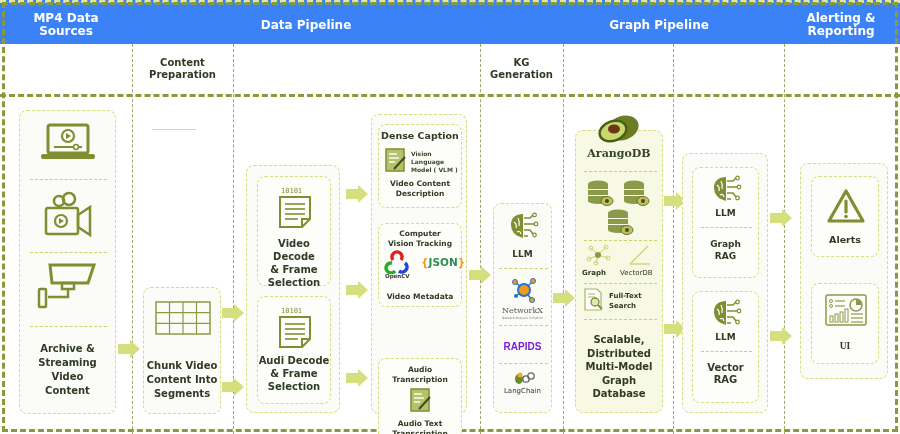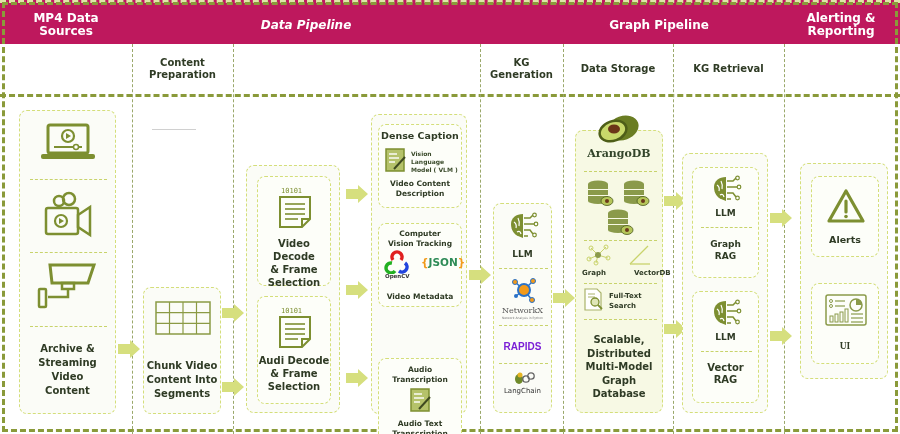--- a/index.html
+++ b/index.html
@@ -1,21 +1,21 @@
 <!DOCTYPE html>
 <html><head>
 <meta charset="utf-8">
 <style>
   * { box-sizing: border-box; margin: 0; padding: 0; }
   html, body { width: 900px; height: 434px; background: #ffffff; overflow: hidden; }
   body { font-family: "DejaVu Sans", sans-serif; color: #33452a; position: relative; }
 
   .frame { position: absolute; left: 2px; top: 2px; width: 896px; height: 430px;
     border: 3px dashed #8a9a3a; }
-  .topbar { position: absolute; left: 0; top: 0; width: 900px; height: 44px; background: #be185d;
+  .topbar { position: absolute; left: 0; top: 0; width: 900px; height: 44px; background: #3b82f6;
     border-top: 3px dashed #dfe6a8; }
   .topbar .hdr { position: absolute; top: 0; height: 44px; display: flex; align-items: center; justify-content: center;
     color: #ffffff; font-weight: bold; font-size: 12px; text-align: center; line-height: 13px; }
 
   .subbar { position: absolute; left: 0; top: 44px; width: 900px; height: 50px; }
   .sub { position: absolute; top: 0; height: 50px; display: flex; align-items: center; justify-content: center;
     text-align: center; font-weight: bold; font-size: 10px; color: #2f3b25; line-height: 12px; }
   .subline { position: absolute; left: 0; top: 94px; width: 900px; border-top: 3px dashed #8a9a3a; }
   .vline { position: absolute; top: 44px; height: 390px; border-left: 1px dashed #9aa86a; }
 
@@ -30,35 +30,33 @@
 </head>
 <body>
 
 <style>
   .ml { white-space: pre-line; }
 </style>
 
 <div class="topbar">
   <div class="hdr ml" style="left:0;width:132px;">MP4 Data
 Sources</div>
-  <div class="hdr" style="left:132px;width:348px;font-style:italic;">Data Pipeline</div>
+  <div class="hdr" style="left:132px;width:348px;">Data Pipeline</div>
   <div class="hdr" style="left:508px;width:302px;">Graph Pipeline</div>
   <div class="hdr ml" style="left:782px;width:118px;">Alerting &amp;
 Reporting</div>
 </div>
 
 <div class="frame"></div>
 
 <div class="subbar">
   <div class="sub ml" style="left:132px;width:101px;">Content
 Preparation</div>
   <div class="sub ml" style="left:480px;width:83px;">KG
 Generation</div>
-  <div class="sub" style="left:563px;width:110px;">Data Storage</div>
-  <div class="sub" style="left:673px;width:111px;">KG Retrieval</div>
 </div>
 <div class="subline"></div>
 
 <div class="vline" style="left:132px;"></div>
 <div class="vline" style="left:233px;"></div>
 <div class="vline" style="left:480px;"></div>
 <div class="vline" style="left:563px;"></div>
 <div class="vline" style="left:673px;"></div>
 <div class="vline" style="left:784px;"></div>
 
@@ -294,21 +292,21 @@
         <circle cx="22" cy="14" r="2"></circle>
         <circle cx="10" cy="19" r="2"></circle>
     </g>
     <circle cx="12" cy="11" r="3" fill="#8a9a4a"></circle>
   </svg>
   <svg class="ico" style="left:52px;top:113px;" width="24" height="22" viewBox="0 0 24 22">
     <line x1="2" y1="20" x2="22" y2="20" stroke="#c9d36b" stroke-width="1.3"></line>
     <line x1="2" y1="20" x2="20" y2="2" stroke="#c9d36b" stroke-width="1.3"></line>
   </svg>
   <div style="position:absolute;left:6px;top:138px;font-size:7px;font-weight:bold;color:#2f3b25;">Graph</div>
-  <div style="position:absolute;left:44px;top:138px;font-size:7px;font-weight:bold;color:#2f3b25;margin-left:14px;">VectorDB</div>
+  <div style="position:absolute;left:44px;top:138px;font-size:7px;font-weight:normal;color:#2f3b25;">VectorDB</div>
   <div class="sep" style="left:8px;width:73px;top:152px;"></div>
   <svg class="ico" style="left:8px;top:157px;" width="20" height="24" viewBox="0 0 20 24">
     <path d="M1 1 L13 1 L17 5 L17 22 L1 22 Z" fill="#fff" stroke="#aab36a" stroke-width="1.2"></path>
     <line x1="4" y1="6" x2="11" y2="6" stroke="#aab36a" stroke-width="1"></line>
     <line x1="4" y1="9" x2="11" y2="9" stroke="#aab36a" stroke-width="1"></line>
     <circle cx="11" cy="14" r="4" fill="#dfe6b8" stroke="#7d8f31" stroke-width="1.3"></circle>
     <line x1="14" y1="17" x2="18" y2="21" stroke="#7d8f31" stroke-width="1.8"></line>
   </svg>
   <div class="ml" style="position:absolute;left:33px;top:160px;font-size:7px;line-height:10px;font-weight:bold;color:#2f3b25;">Full-Text
 Search</div>

